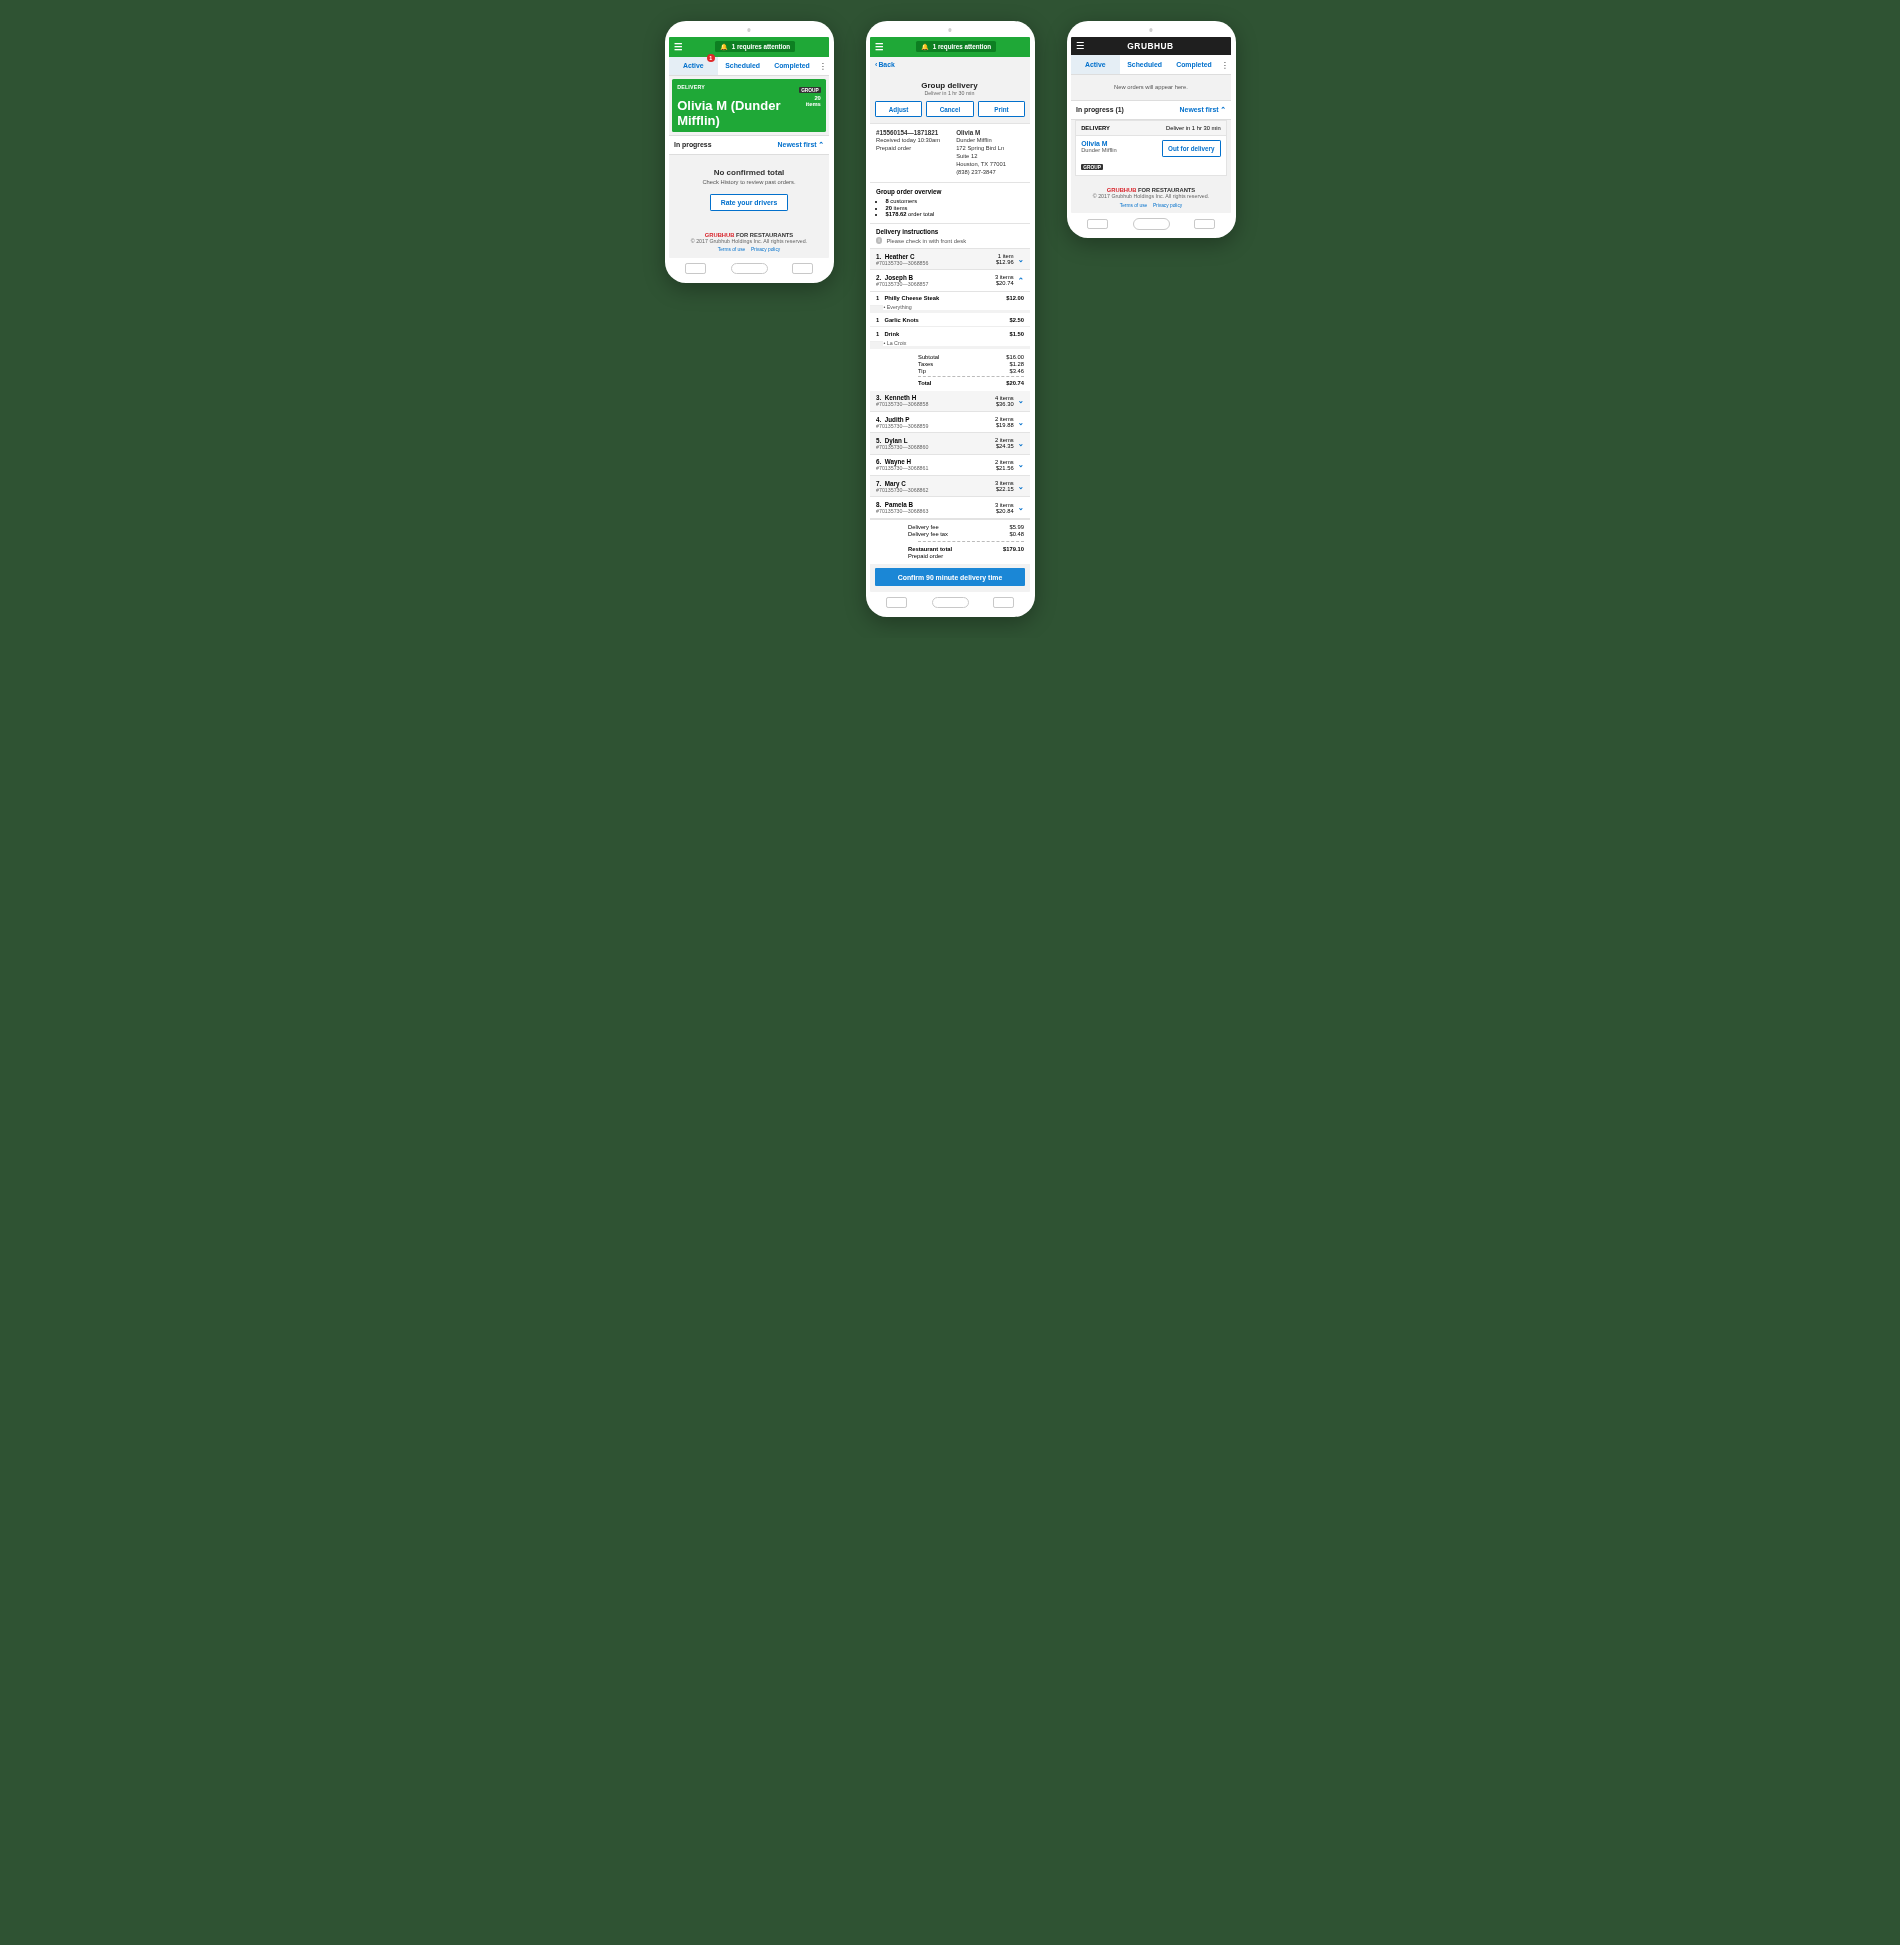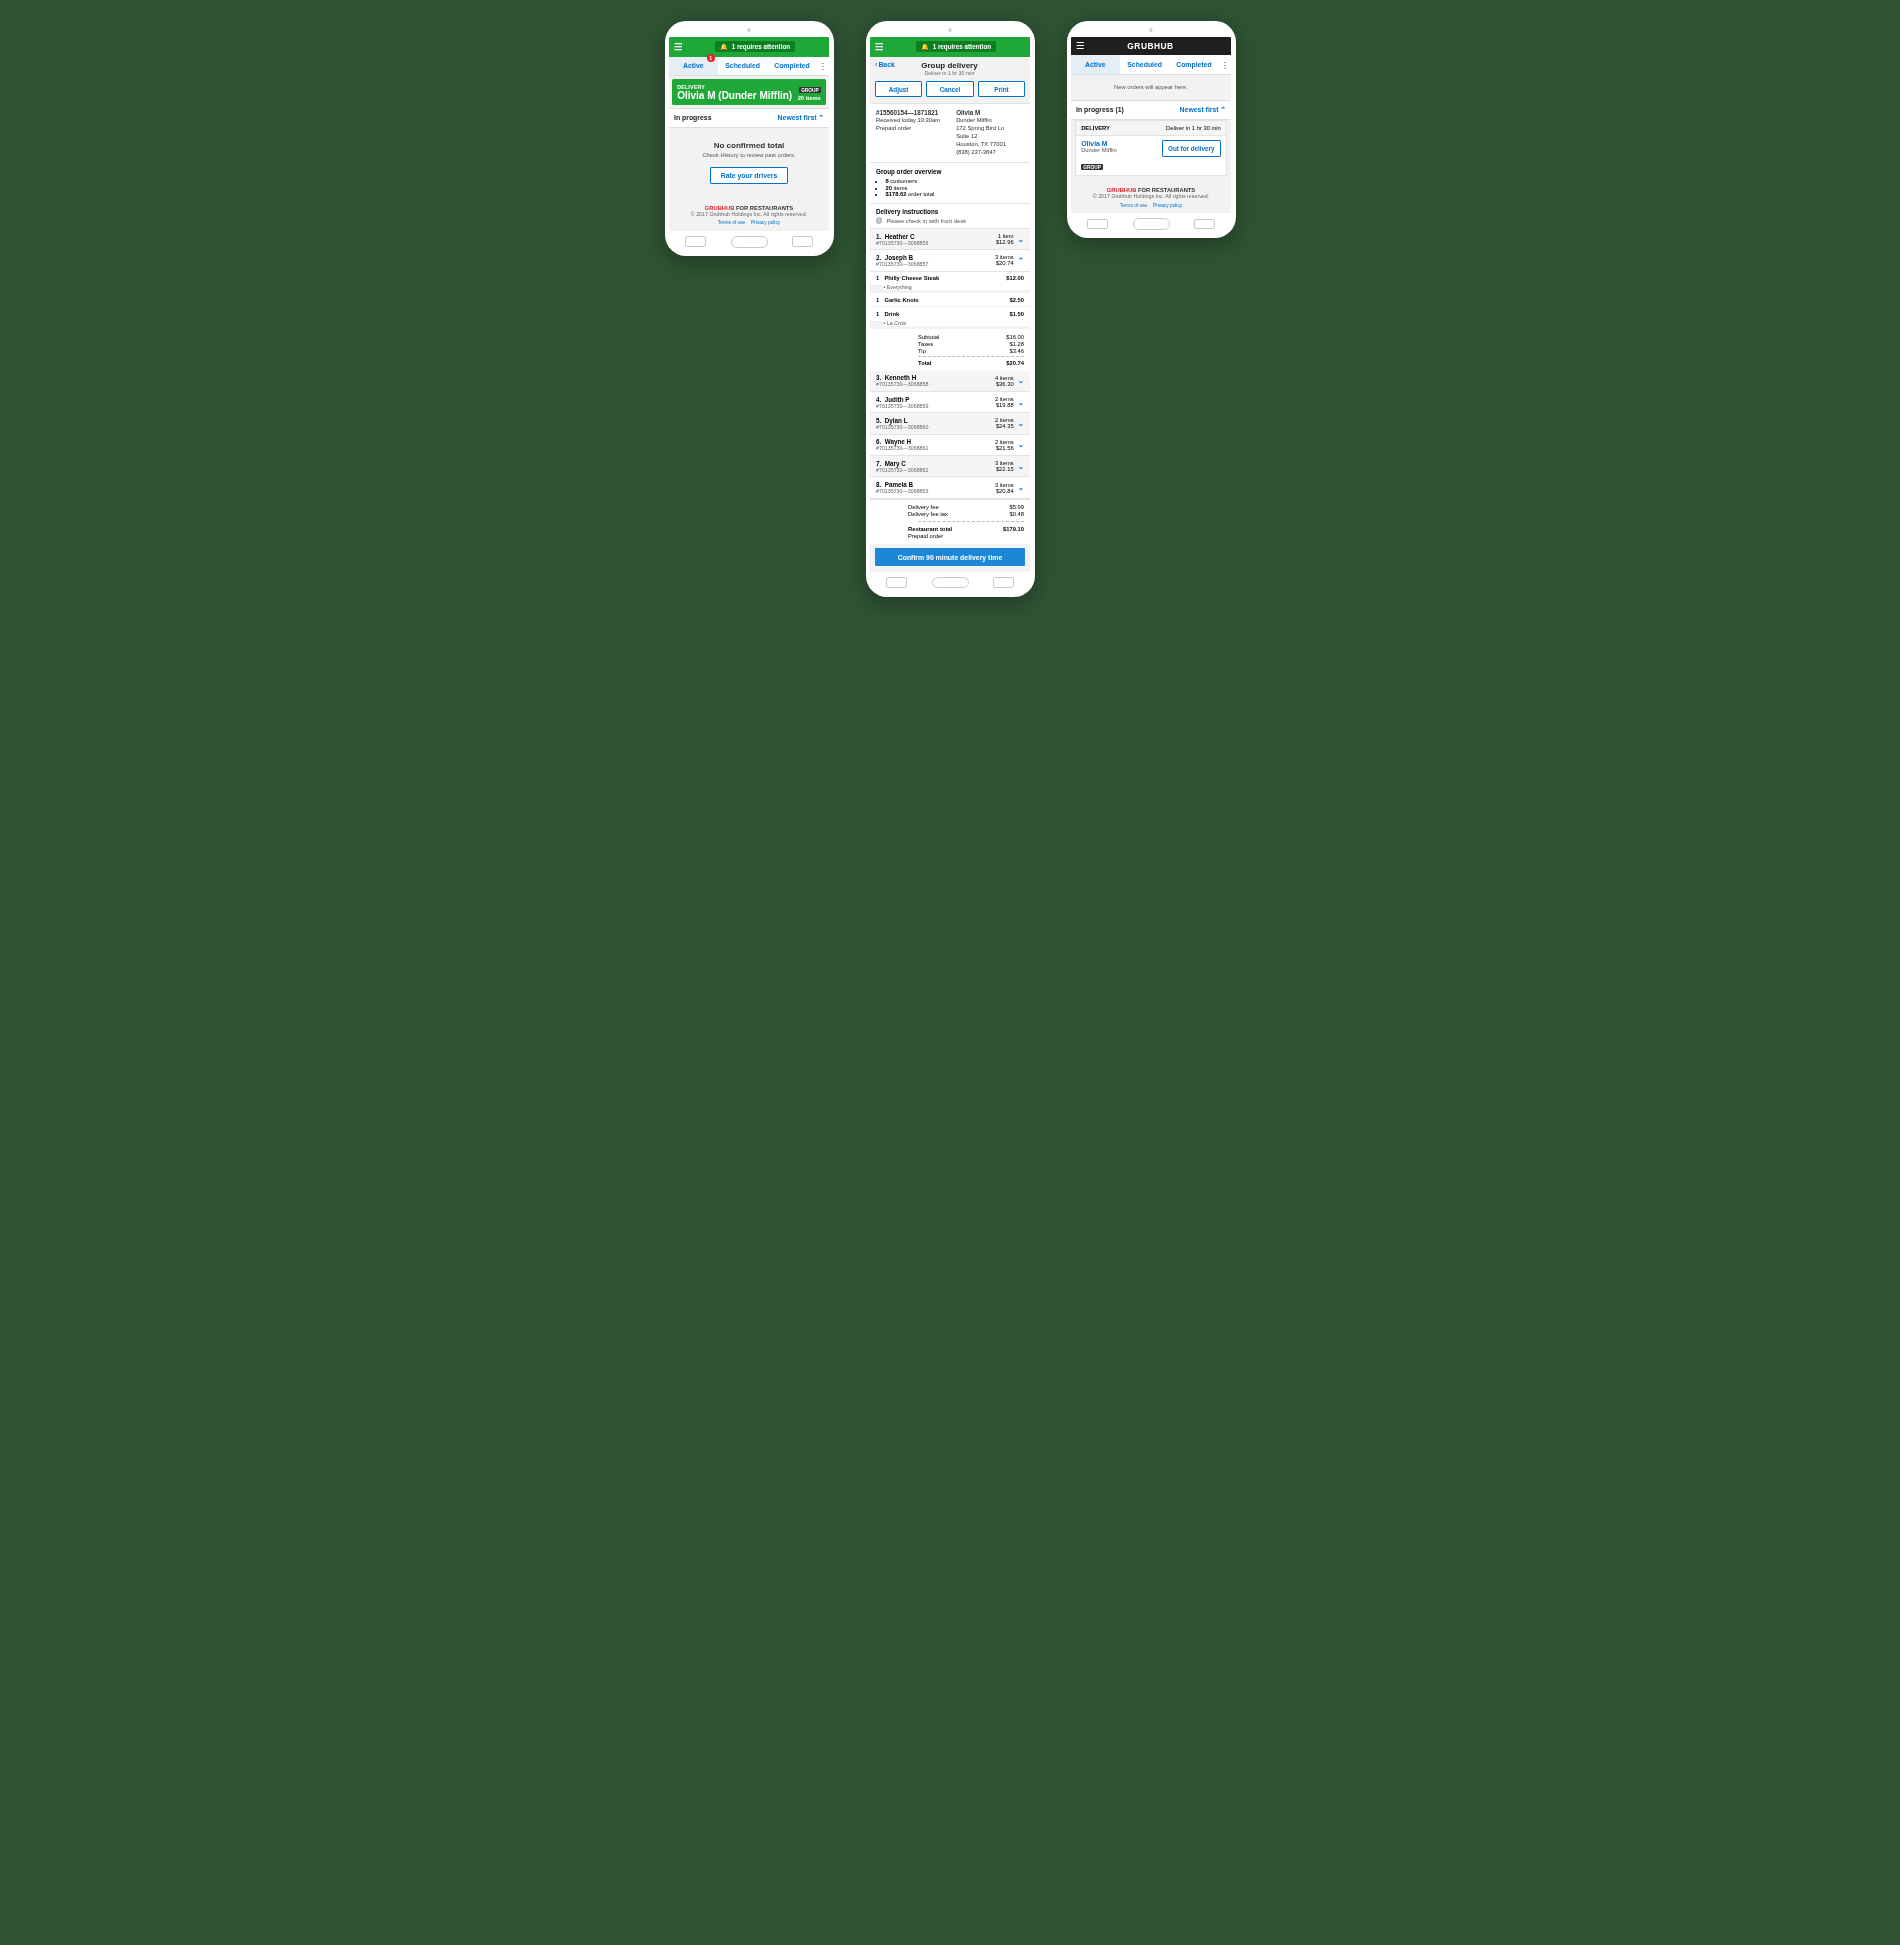--- a/index.html
+++ b/index.html
@@ -120,21 +120,21 @@
   .delivery-card {
     background: #1fa837;
     color: #fff;
     margin: 3.2px;
     border-radius: 1.6px;
     padding: 4.2px 5.3px;
     display: flex;
     justify-content: space-between;
   }
   .delivery-card .left .type { font-size: 5.3px; font-weight: 800; letter-spacing: 0.2px; }
-  .delivery-card .left .name { font-size: 10px; font-weight: 700; }
+  .delivery-card .left .name { font-size: 13px; font-weight: 700; margin-top: 8px; }
   .delivery-card .right { text-align: right; }
   .group-badge {
     background: #333; color:#fff;
     font-size: 4.8px; font-weight:800;
     padding: 0.5px 2.1px; border-radius: 1.1px;
     display: inline-block;
   }
   .delivery-card .right .items { font-size: 5.8px; font-weight: 700; margin-top:1.1px;}
 
   .section-row {
@@ -183,21 +183,21 @@
 
   
   .back-row {
     background:#f2f2f2;
     padding: 4.2px 5.3px 1.1px 5.3px;
     display:flex;
     align-items:flex-start;
   }
   .back-link { color:#0270cc; font-weight:700; font-size:6.9px; display:flex; align-items:center; gap:1.1px;}
   .hdr-center { flex:1; text-align:center; }
-  .hdr-center .t { font-size:8px; font-weight:800; color:#222; }
+  .hdr-center .t { font-size:8px; font-weight:800; color:#222;margin-top:20px; }
   .hdr-center .s { font-size:5.3px; color:#666; }
 
   .action-row { display:flex; gap:4.2px; padding:4.2px 5.3px 5.3px 5.3px; background:#f2f2f2;}
   .action-row .outline-btn { flex:1; text-align:center; padding:3.7px 2.1px; font-size:6.3px;}
 
   .info-block {
     background:#fff;
     border-top:0.5px solid #e3e3e3;
     border-bottom:0.5px solid #e3e3e3;
     padding:5.3px 6.3px;

